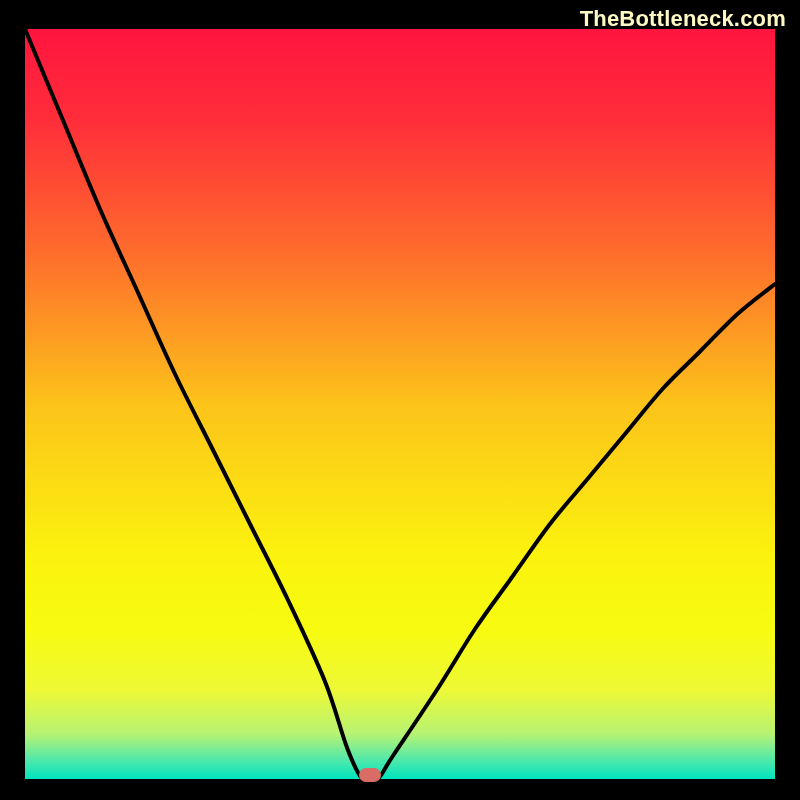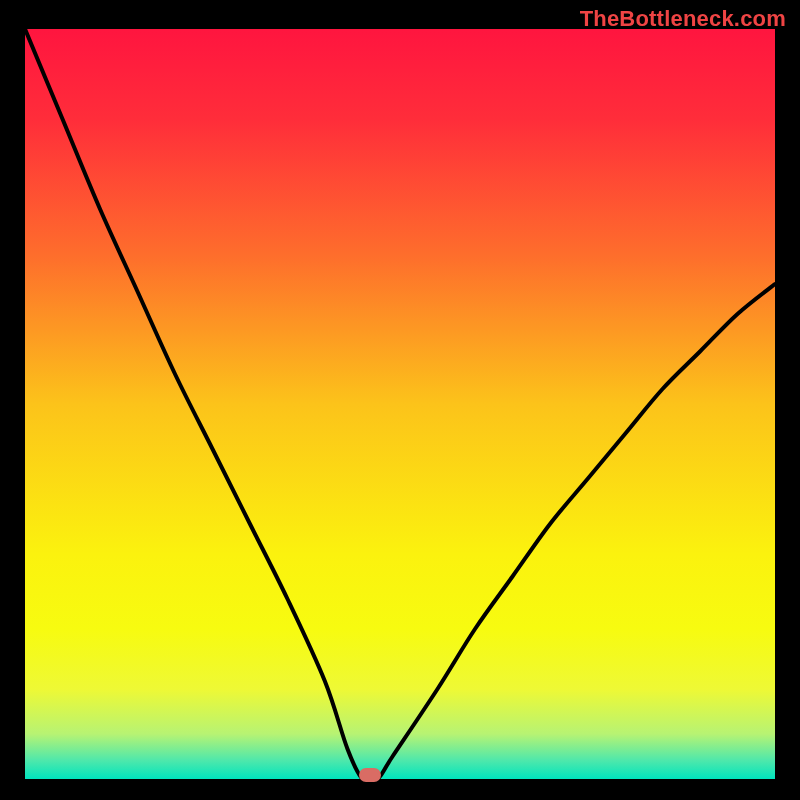--- a/index.html
+++ b/index.html
@@ -14,21 +14,21 @@
   .frame {
     position: relative;
     width: 800px;
     height: 800px;
     background: #000;
   }
   .watermark {
     position: absolute;
     top: 6px;
     right: 14px;
-    color: #ef4444;
+    color: #fef9c3;
     font-size: 22px;
     font-weight: 600;
     letter-spacing: 0.2px;
     z-index: 5;
   }
   .plot-wrap {
     position: absolute;
     left: 25px;
     top: 29px;
     width: 750px;

